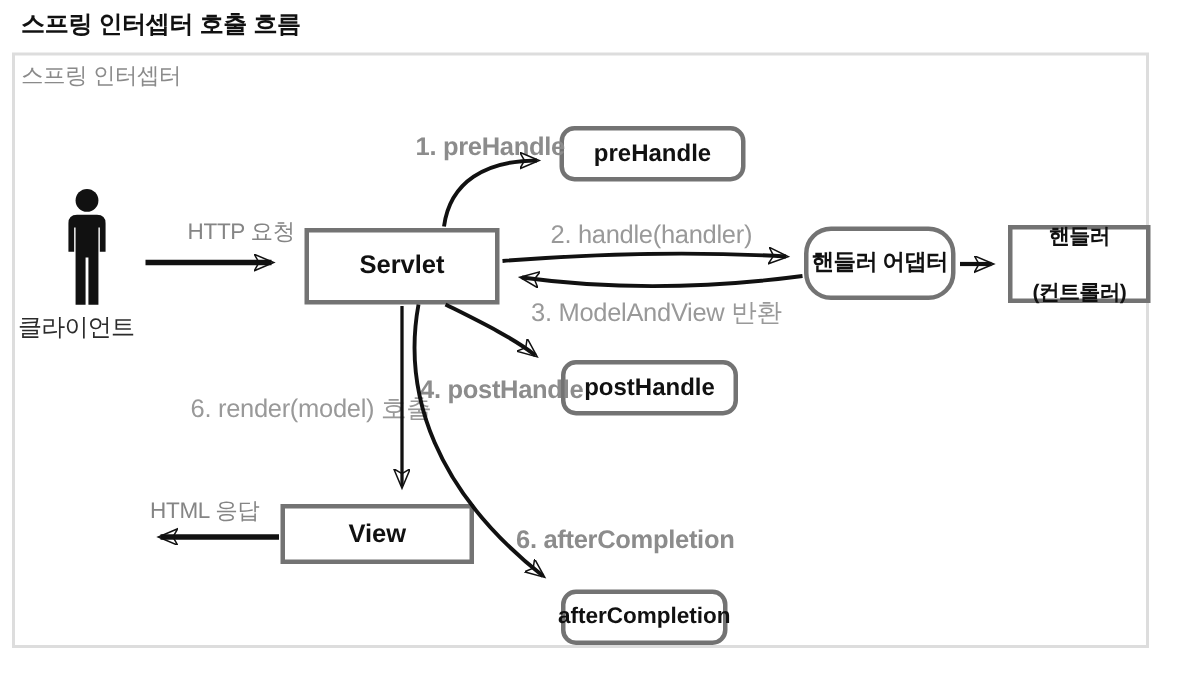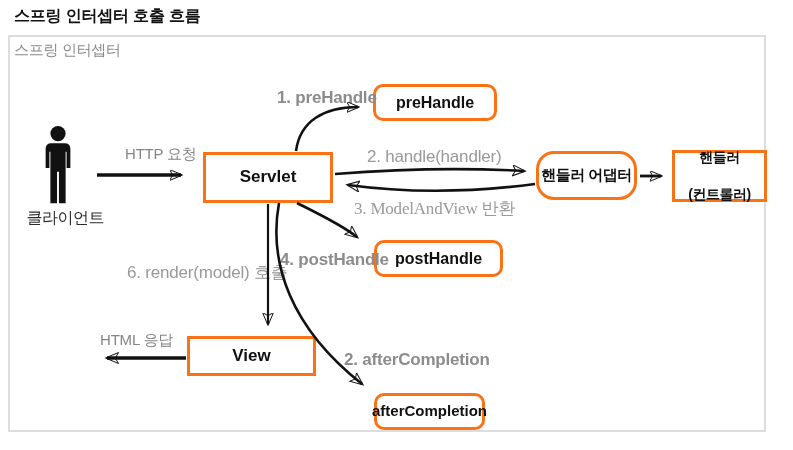--- a/index.html
+++ b/index.html
@@ -19,53 +19,53 @@
     position: absolute; left: 8px; top: 35px;
     width: 758px; height: 397px;
     border: 2px solid #ddd; background: #fff;
   }
   .frame-label {
     position: absolute; left: 14px; top: 41px;
     font-size: 15px; color: #8a8a8a; letter-spacing: -0.3px;
   }
   .node {
     position: absolute; background: #fff;
-    border: 3px solid #f97316; color: #111;
+    border: 3px solid #737373; color: #111;
     display: flex; flex-direction: column;
     align-items: center; justify-content: center;
     font-weight: bold; text-align: center; line-height: 1.22;
     z-index: 2;
   }
   .rounded { border-radius: 10px; }
   .n-dispatcher { left: 203px; top: 152px; width: 130px; height: 51px; font-size: 17px; }
   .n-prehandle  { left: 373px; top: 84px;  width: 124px; height: 37px; font-size: 16px; }
-  .n-posthandle { left: 374px; top: 240px; width: 129px; height: 37px; font-size: 16px; }
+  .n-posthandle { left: 374px; top: 240px; width: 118px; height: 37px; font-size: 16px; }
   .n-aftercompletion { left: 374px; top: 393px; width: 111px; height: 37px; font-size: 15px; }
   .n-adapter    { left: 536px; top: 151px; width: 101px; height: 49px; font-size: 15px; letter-spacing: -0.5px; border-radius: 18px;}
   .n-handler    { left: 672px; top: 150px; width: 95px;  height: 52px; font-size: 14px; letter-spacing: -0.5px; gap: 19px;}
   .n-view       { left: 187px; top: 336px; width: 129px; height: 40px; font-size: 17px; }
   .edge-label {
     position: absolute; color: #999; font-size: 17px;
     white-space: nowrap; z-index: 3; letter-spacing: -0.2px;
   }
   .edge-label.strong { font-weight: bold; color: #8c8c8c; }
   .l-step1 { left: 277px; top: 88px; }
   .l-step2 { left: 367px; top: 147px; }
-  .l-step3 { left: 354px; top: 197px; font-family: Liberation Serif, serif; }
+  .l-step3 { left: 354px; top: 197px; }
   .l-step4 { left: 280px; top: 250px; }
   .l-step5 { left: 127px; top: 261px; }
   .l-step6 { left: 344px; top: 350px; }
   .l-http  { left: 99px;  top: 145px; font-size: 15px; color: #858585; margin-left: 26px; }
   .l-html  { left: 100px; top: 331px; font-size: 15px; color: #858585; }
   .actor {
     position: absolute; left: 36px; top: 126px; width: 44px; height: 80px; z-index: 2;
   }
   .actor-label {
     position: absolute; left: 12px; top: 208px; width: 92px;
-    text-align: right; font-size: 16px; color: #2b2b2b;
+    text-align: left; font-size: 16px; color: #2b2b2b;
     letter-spacing: -0.5px; z-index: 2;
   }
   svg.wires {
     position: absolute; left: 0; top: 0; width: 793px; height: 450px;
     z-index: 5; pointer-events: none;
   }
   svg.wires path, svg.wires line { fill: none; stroke: #111; }
 </style>
 </head>
 <body>
@@ -93,21 +93,21 @@
   <span>(컨트롤러)</span>
 </div>
 <div class="node n-view">View</div>
 
 <div class="edge-label l-http">HTTP 요청</div>
 <div class="edge-label strong l-step1">1. preHandle</div>
 <div class="edge-label l-step2">2. handle(handler)</div>
 <div class="edge-label l-step3">3. ModelAndView 반환</div>
 <div class="edge-label strong l-step4">4. postHandle</div>
 <div class="edge-label l-step5">6. render(model) 호출</div>
-<div class="edge-label strong l-step6">2. afterCompletion</div>
+<div class="edge-label strong l-step6">6. afterCompletion</div>
 <div class="edge-label l-html">HTML 응답</div>
 
 <svg class="wires" aria-hidden="true">
   <defs>
     <marker id="ah" markerUnits="userSpaceOnUse" markerWidth="15" markerHeight="13" refX="11.5" refY="5.5" orient="auto">
       <path d="M0 0 L13 5.5 L0 11 L3.2 5.5 Z" fill="#111"></path>
     </marker>
   </defs>
   <line x1="97" y1="175" x2="181" y2="175" stroke-width="3.6" marker-end="url(#ah)"></line>
   <path d="M296 151 C300 121 324 107 358 107" stroke-width="2.6" marker-end="url(#ah)"></path>

